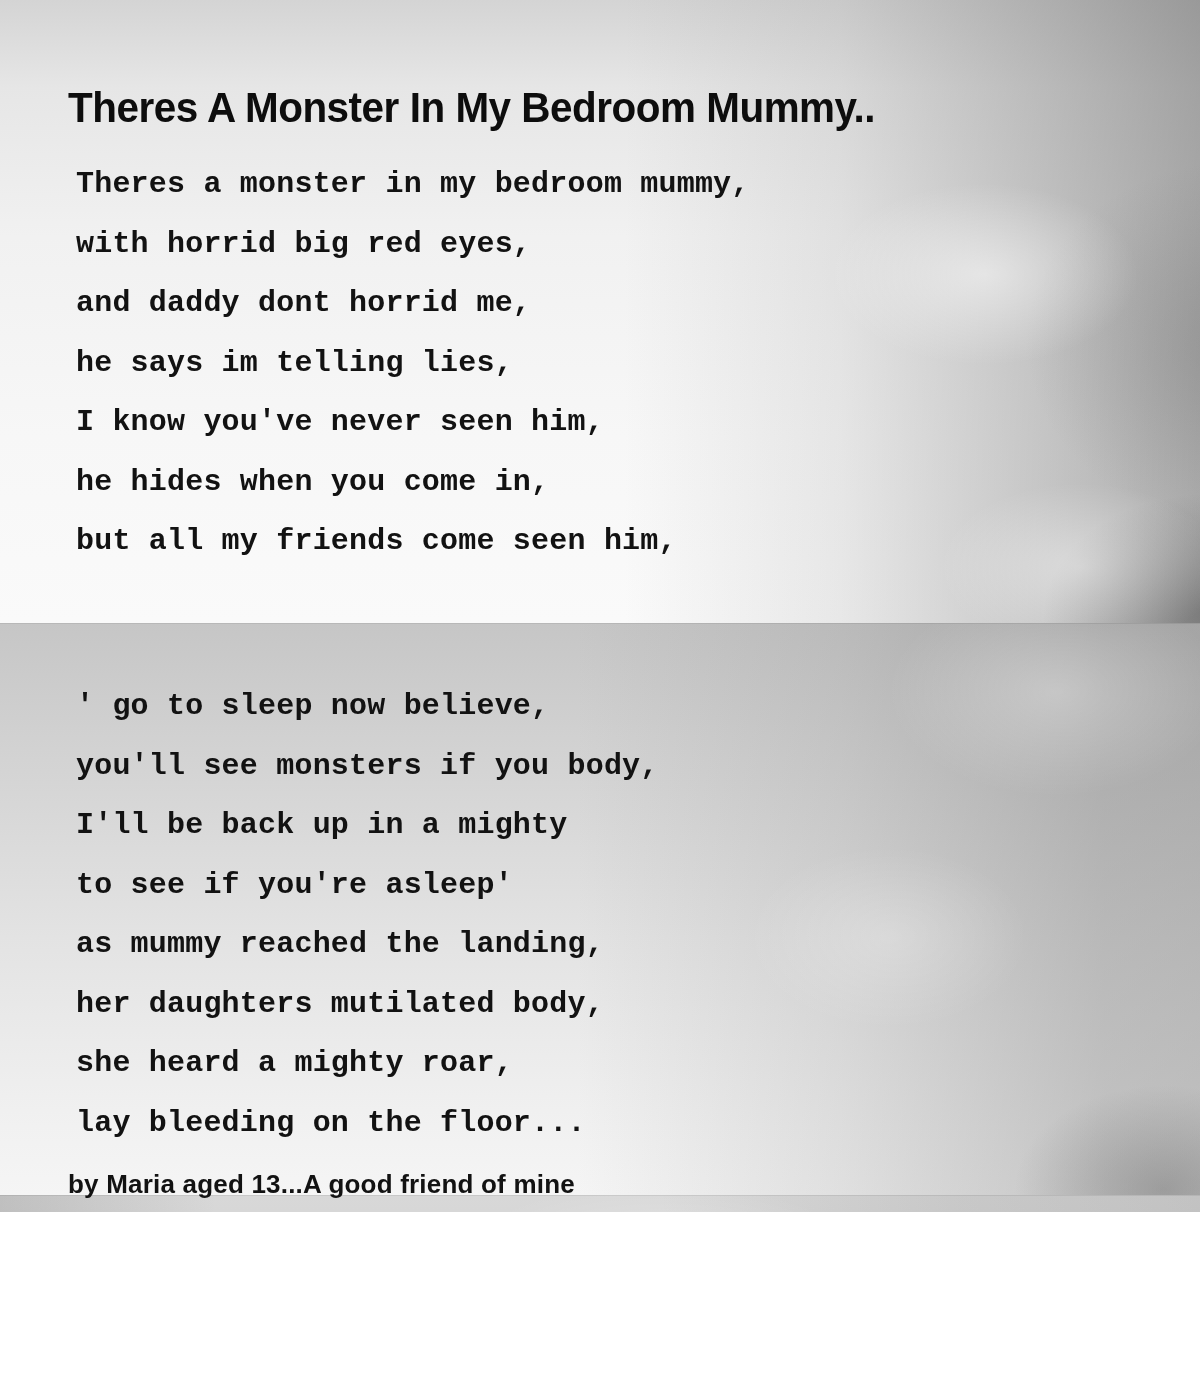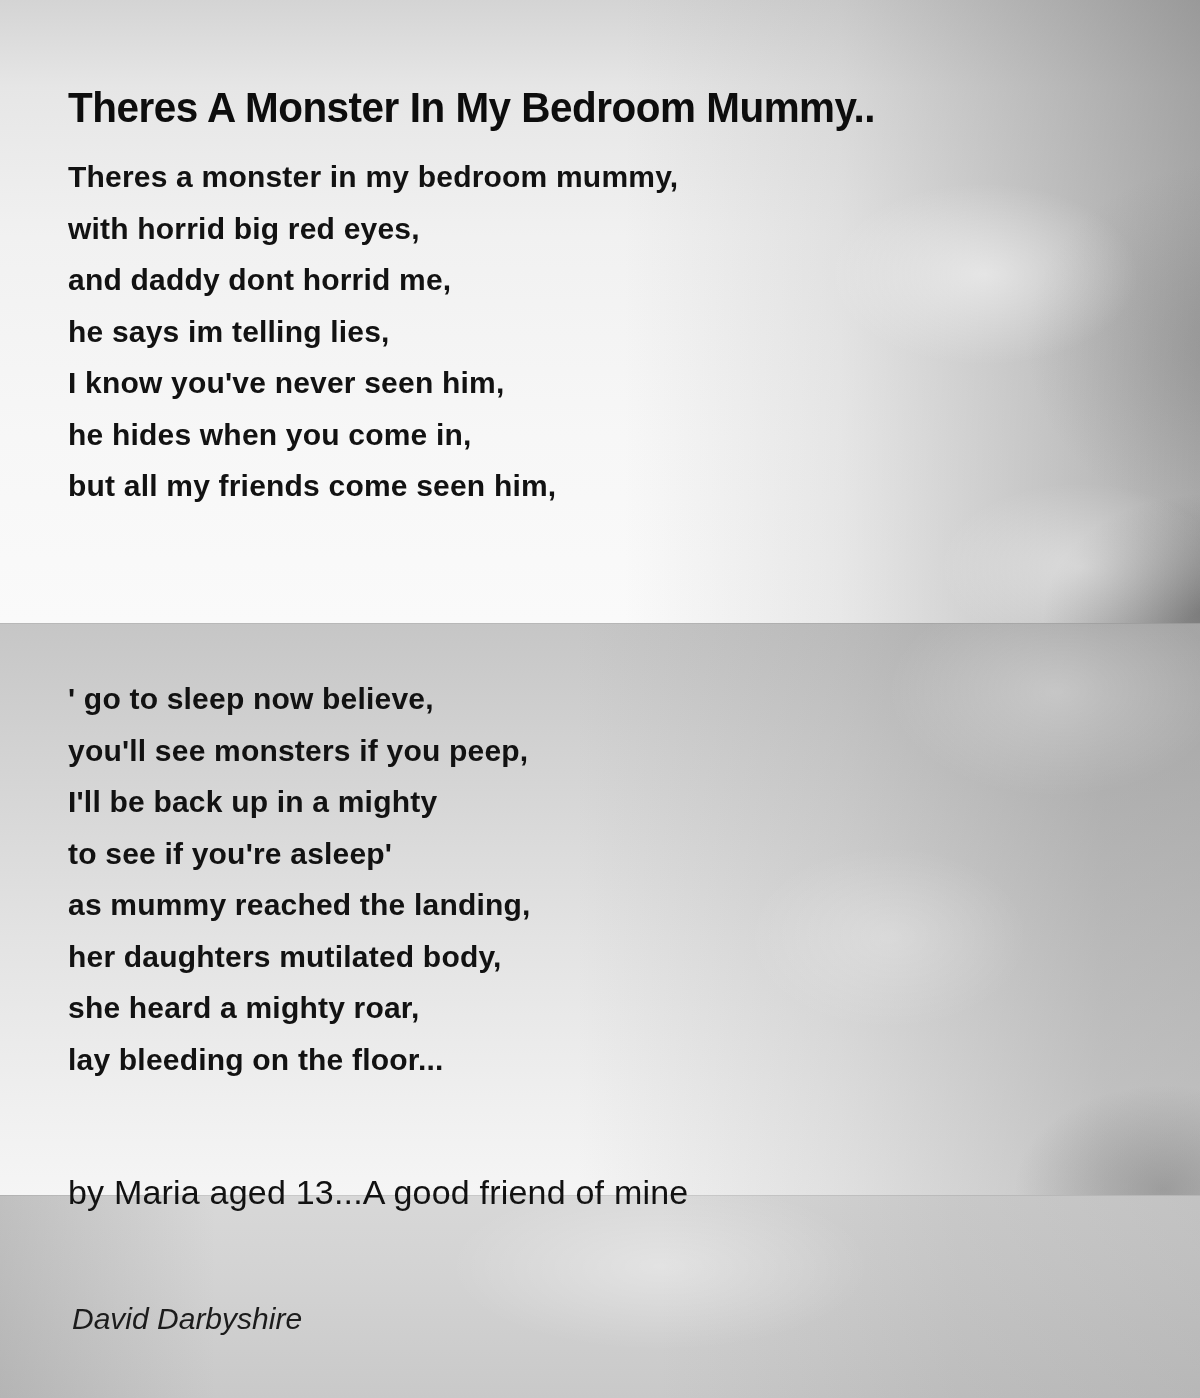--- a/index.html
+++ b/index.html
@@ -3,21 +3,21 @@
 <meta charset="utf-8">
 <style>
   html, body {
     margin: 0;
     padding: 0;
     background: #ffffff;
   }
   .canvas {
     position: relative;
     width: 1200px;
-    height: 1398px;
+    height: 1212px;
     overflow: hidden;
     font-family: "Liberation Sans", "DejaVu Sans", sans-serif;
   }
 
   
   .band { position: absolute; left: 0; width: 1200px; }
 
   .band1 {
     top: 0; height: 623px;
     background:
@@ -65,30 +65,30 @@
 
   .stanza {
     position: absolute;
     left: 68px;
     font-size: 30px;
     font-weight: 700;
     line-height: 51.5px;
     letter-spacing: 0.2px;
     color: var(--text-color, #121212);
   }
-  .stanza p { margin: 0; white-space: nowrap; }
+  .stanza p { margin: 8px; white-space: nowrap; font-family: Liberation Mono, monospace; }
 
   .stanza-1 { top: 151px; }
   .stanza-2 { top: 673px; }
 
   .attribution {
     position: absolute;
     left: 68px; top: 1133px;
-    font-size: 34px;
-    font-weight: 400;
+    font-size: 26px;
+    font-weight: 700;
     line-height: 51.5px;
     letter-spacing: 0.2px;
     white-space: nowrap;
     color: var(--text-color, #121212);
   }
 
   .author {
     position: absolute;
     left: 72px; top: 1295px;
     font-size: 30px;
@@ -115,21 +115,21 @@
     <p>with horrid big red eyes,</p>
     <p>and daddy dont horrid me,</p>
     <p>he says im telling lies,</p>
     <p>I know you've never seen him,</p>
     <p>he hides when you come in,</p>
     <p>but all my friends come seen him,</p>
   </div>
 
   <div class="stanza stanza-2">
     <p>' go to sleep now believe,</p>
-    <p>you'll see monsters if you peep,</p>
+    <p>you'll see monsters if you body,</p>
     <p>I'll be back up in a mighty</p>
     <p>to see if you're asleep'</p>
     <p>as mummy reached the landing,</p>
     <p>her daughters mutilated body,</p>
     <p>she heard a mighty roar,</p>
     <p>lay bleeding on the floor...</p>
   </div>
 
   <p class="attribution">by Maria aged 13...A good friend of mine</p>
 

